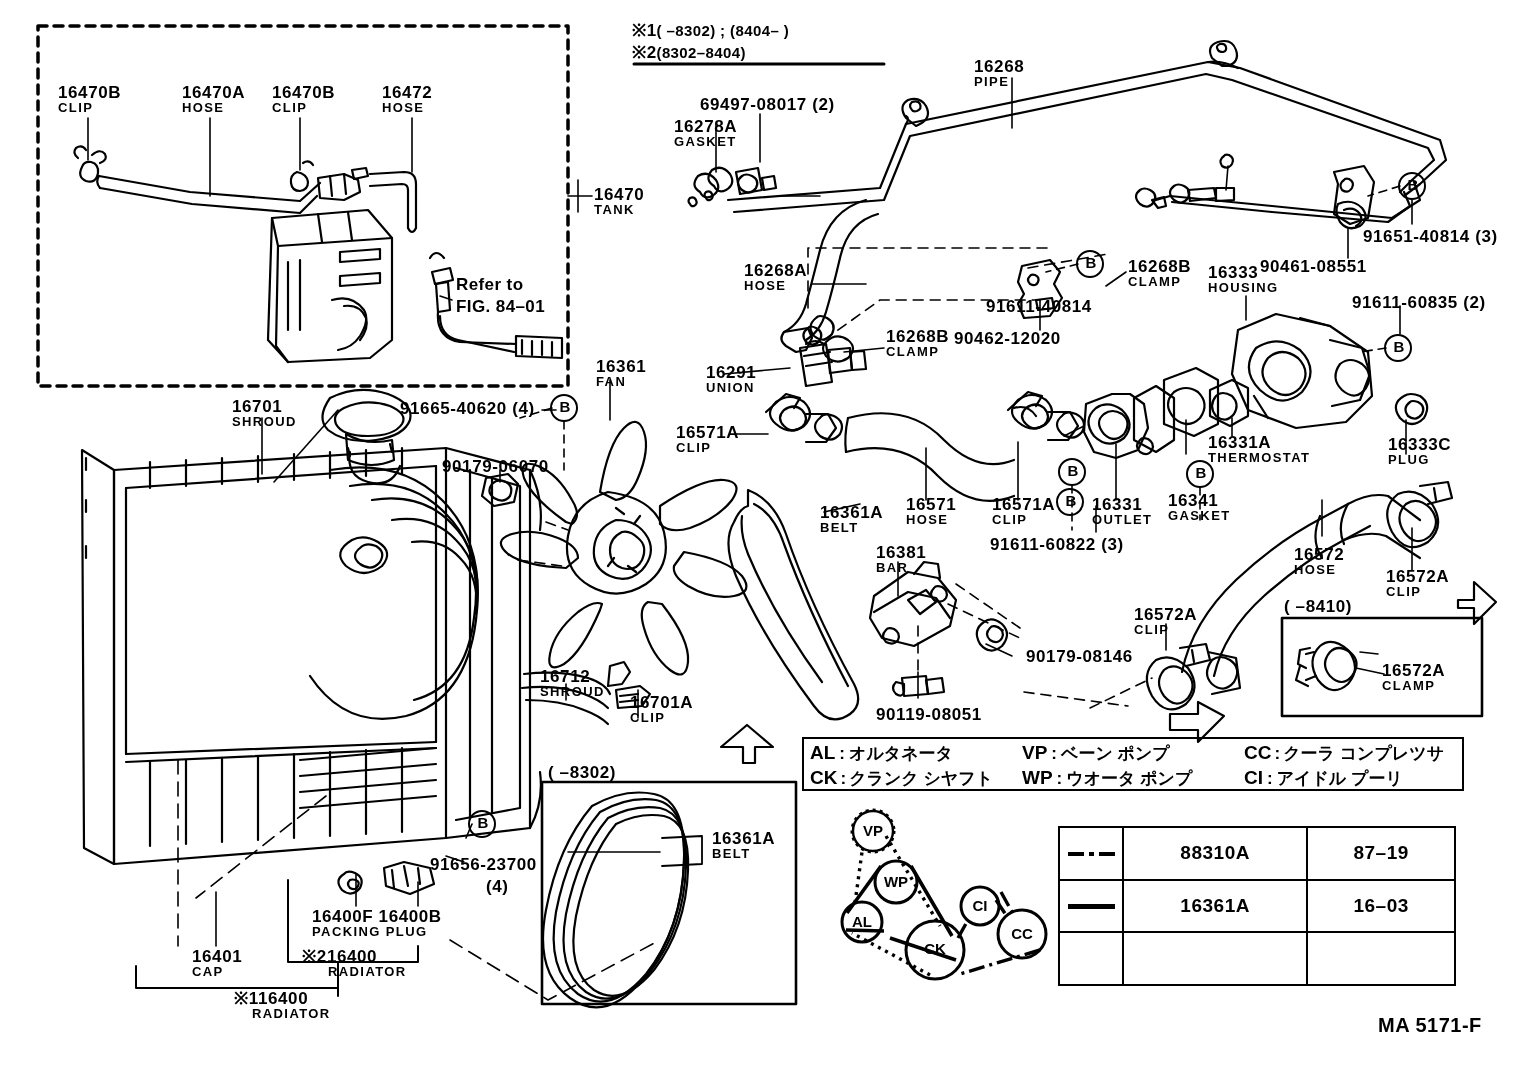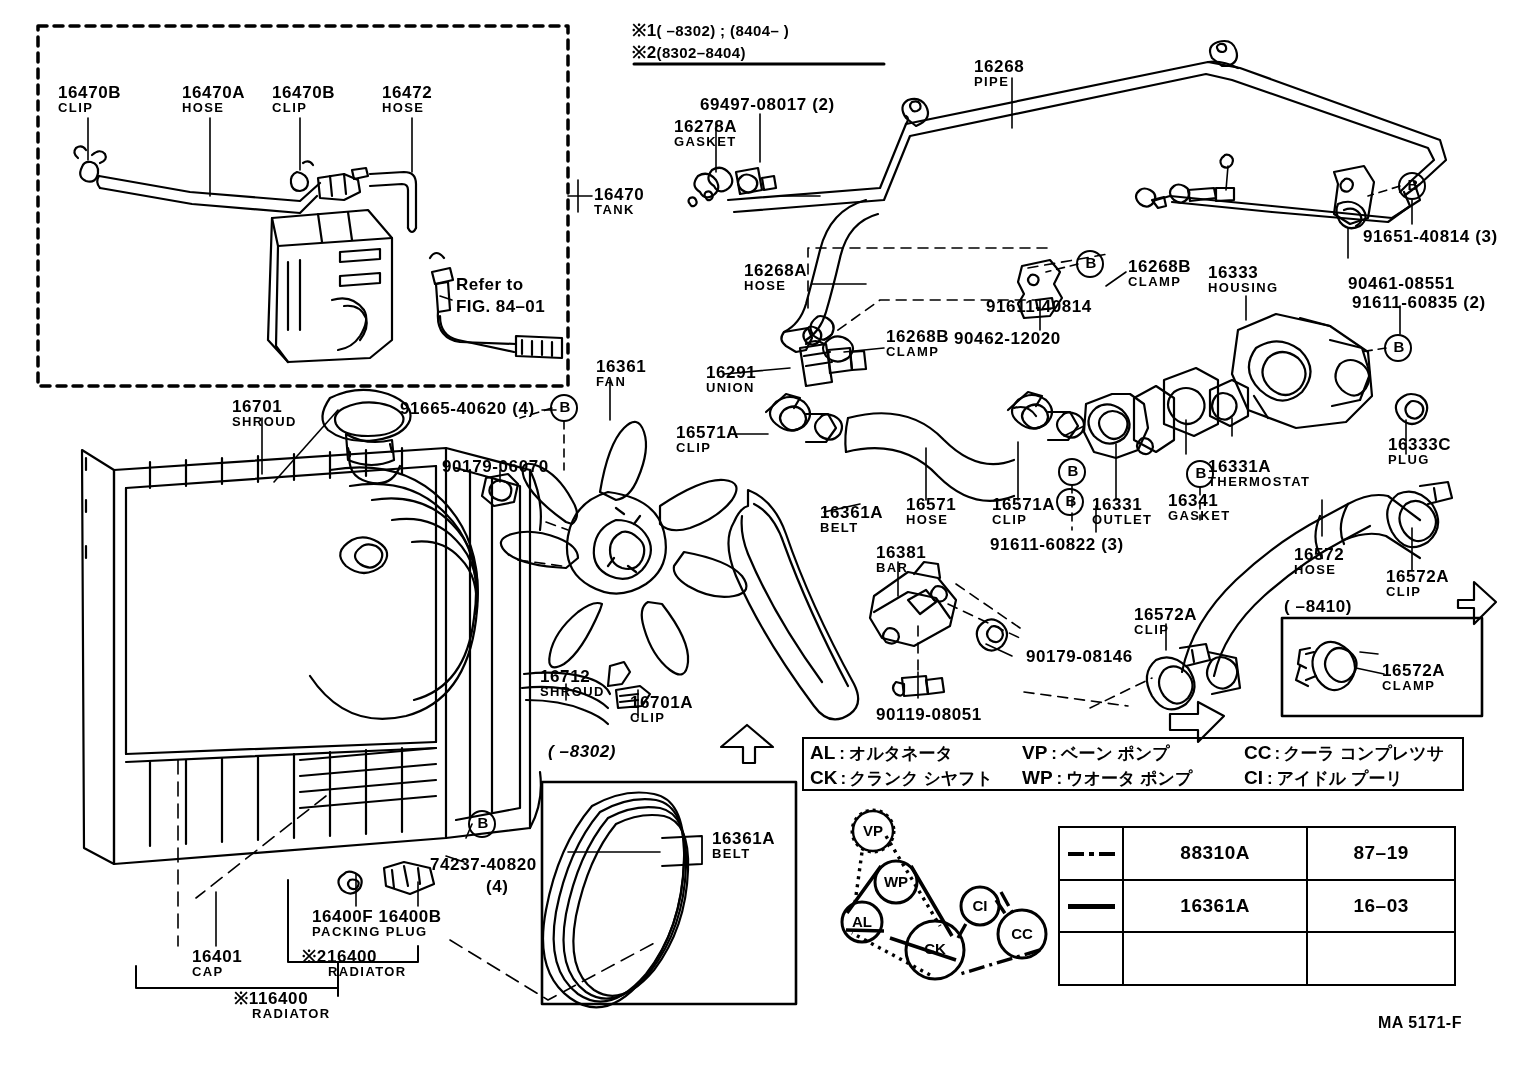--- a/index.html
+++ b/index.html
@@ -25,21 +25,21 @@
   .legendbox{position:absolute;left:802px;top:737px;width:662px;height:54px;
              border:2px solid #000;box-sizing:border-box;padding:2px 6px;}
   .legrow{display:flex;align-items:center;height:25px;}
   .legcell{display:flex;align-items:baseline;}
   .mark{display:inline-block;height:4px;vertical-align:middle;}
   .dashdot{background:
       linear-gradient(to right,#000 0 16px,transparent 16px 21px,#000 21px 26px,transparent 26px 31px,#000 31px 47px);}
   .solid{background:#000;}
   .dotted{background:
       linear-gradient(to right,#000 0 7px,transparent 7px 12px,#000 12px 19px,transparent 19px 24px,#000 24px 31px,transparent 31px 36px,#000 36px 43px);}
-  .dwgno{position:absolute;left:1378px;top:1014px;font-size:16px;font-weight:bold;letter-spacing:0.5px;}
+  .dwgno{position:absolute;left:1378px;top:1014px;font-size:20px;font-weight:bold;letter-spacing:0.5px;}
   .pulleylbl{font-size:15px;font-weight:bold;}
 </style>
 </head>
 <body>
 
 <div id="stage">
 
   <svg class="layer" viewBox="0 0 1528 1070">
     <g fill="none" stroke="#000" stroke-width="2.2" stroke-linecap="round" stroke-linejoin="round">
 
@@ -388,21 +388,21 @@
     </g>
   </svg>
 
   <div class="lbl note" style="left:632px;top:22px;">
     <span>※1</span><span style="font-size:15px;">(          –8302) ; (8404–          )</span>
   </div>
   <div class="lbl note" style="left:632px;top:44px;">
     <span>※2</span><span style="font-size:15px;">(8302–8404)</span>
   </div>
 
-  <div class="lbl pn" style="left:548px;top:743px;font-style:italic;">(     –8302)</div>
+  <div class="lbl pn" style="left:548px;top:764px;">(     –8302)</div>
   <div class="lbl pn" style="left:1284px;top:598px;">(     –8410)</div>
 
   <div class="lbl note" style="left:456px;top:276px;">Refer to</div>
   <div class="lbl note" style="left:456px;top:298px;">FIG. 84–01</div>
 
   <div class="lbl" style="left:58px;top:84px;">
     <div class="pn">16470B</div>
       <div class="pd">CLIP</div>
     </div>
 
@@ -433,21 +433,21 @@
 
   <div class="lbl pn" style="left:700px;top:96px;">69497-08017 (2)</div>
 
   <div class="lbl" style="left:974px;top:58px;">
     <div class="pn">16268</div>
       <div class="pd">PIPE</div>
     </div>
 
   <div class="lbl pn" style="left:1356px;top:228px;margin-left:7px;">91651-40814 (3)</div>
 
-  <div class="lbl pn" style="left:1348px;top:258px;margin-top:17px;">90461-08551</div>
+  <div class="lbl pn" style="left:1260px;top:258px;">90461-08551</div>
 
   <div class="lbl pn" style="left:1352px;top:294px;">91611-60835 (2)</div>
 
   <div class="lbl" style="left:744px;top:262px;">
     <div class="pn">16268A</div>
       <div class="pd">HOSE</div>
     </div>
 
   <div class="lbl" style="left:1128px;top:258px;">
     <div class="pn">16268B</div>
@@ -491,21 +491,21 @@
   <div class="lbl" style="left:1092px;top:496px;">
     <div class="pn">16331</div>
       <div class="pd">OUTLET</div>
     </div>
 
   <div class="lbl" style="left:1168px;top:492px;">
     <div class="pn">16341</div>
       <div class="pd">GASKET</div>
     </div>
 
-  <div class="lbl" style="left:1208px;top:434px;margin-top:24px;">
+  <div class="lbl" style="left:1208px;top:434px;">
     <div class="pn">16331A</div>
       <div class="pd">THERMOSTAT</div>
     </div>
 
   <div class="lbl" style="left:1388px;top:436px;">
     <div class="pn">16333C</div>
       <div class="pd">PLUG</div>
     </div>
 
   <div class="lbl pn" style="left:990px;top:536px;">91611-60822 (3)</div>
@@ -561,21 +561,21 @@
   <div class="lbl" style="left:540px;top:668px;">
     <div class="pn">16712</div>
       <div class="pd">SHROUD</div>
     </div>
 
   <div class="lbl" style="left:630px;top:694px;">
     <div class="pn">16701A</div>
       <div class="pd">CLIP</div>
     </div>
 
-  <div class="lbl pn" style="left:430px;top:856px;">74237-40820</div>
+  <div class="lbl pn" style="left:430px;top:856px;">91656-23700</div>
   <div class="lbl pn" style="left:486px;top:878px;">(4)</div>
 
   <div class="lbl" style="left:312px;top:908px;">
     <div class="pn">16400F 16400B</div>
       <div class="pd">PACKING PLUG</div>
     </div>
 
   <div class="lbl" style="left:192px;top:948px;">
     <div class="pn">16401</div>
       <div class="pd">CAP</div>

